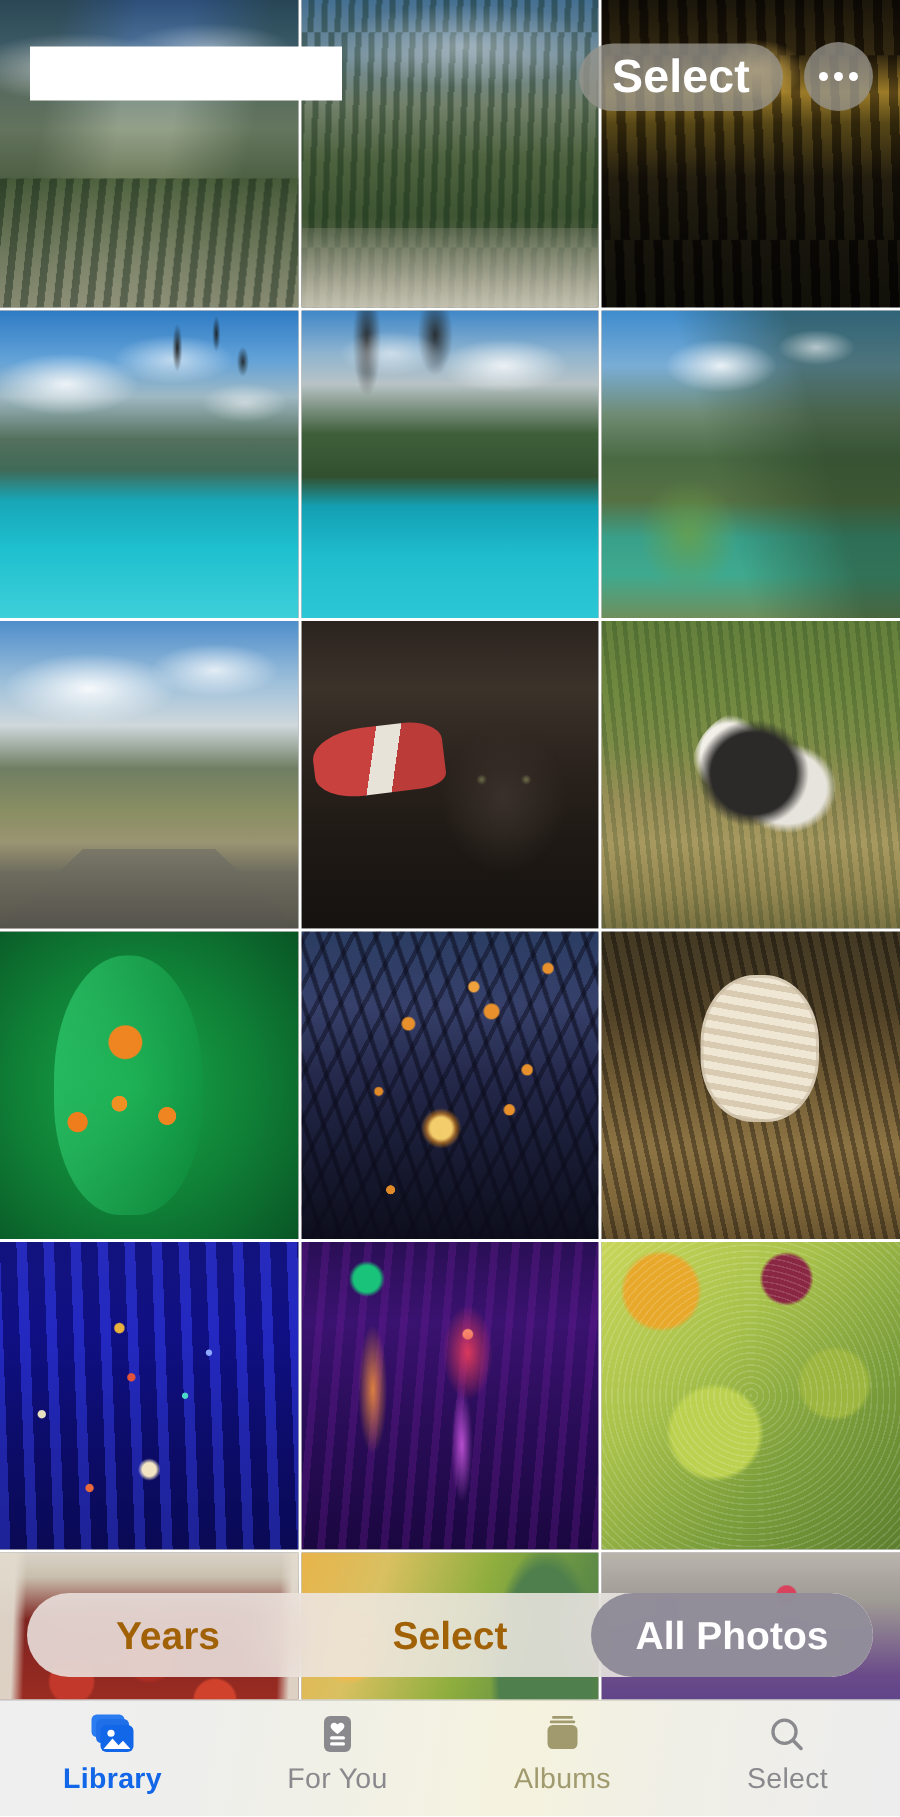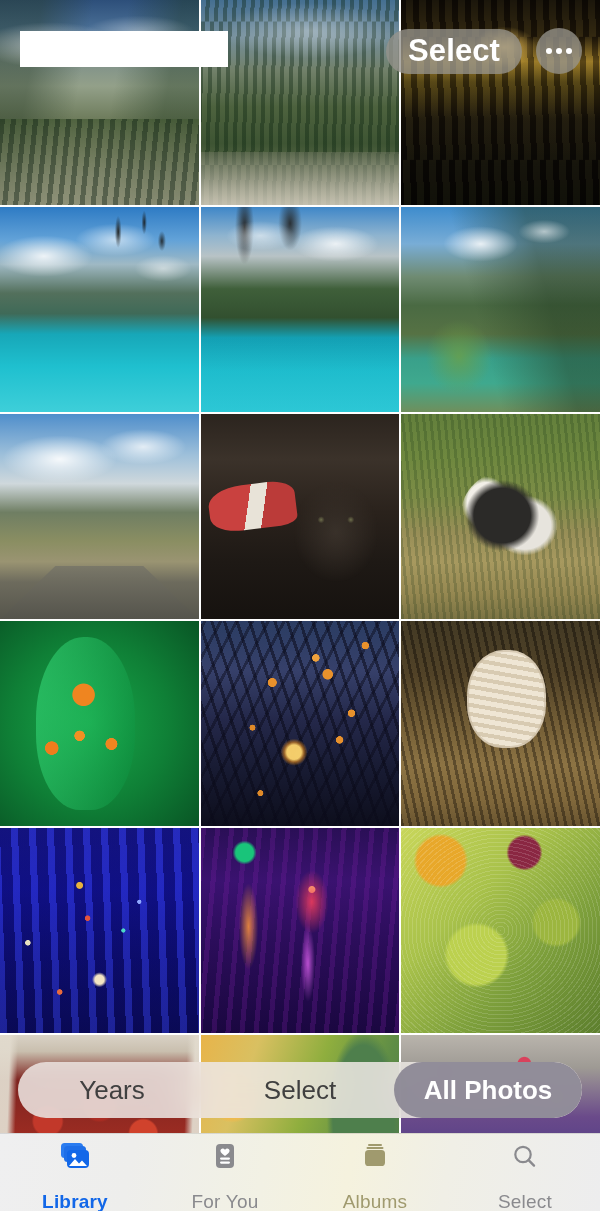--- a/index.html
+++ b/index.html
@@ -439,23 +439,23 @@
     align-items: center;
     overflow: hidden;
   }
   .segmented .seg {
     flex: 1 1 0;
     height: 56px;
     display: flex;
     align-items: center;
     justify-content: center;
     font-size: 26px;
-    color: #404040;
+    color: #a16207;
     cursor: pointer;
-    font-weight: 400;
+    font-weight: 700;
     white-space: nowrap;
     border-radius: 28px;
     background: transparent;
     border: none;
     font-family: "Liberation Sans", sans-serif;
   }
   .segmented .seg.is-selected {
     background: rgba(138,134,146,.92);
     color: #ffffff;
     font-weight: 700;
@@ -489,21 +489,20 @@
   .tab .tab-ico {
     height: 34px;
     display: flex;
     align-items: center;
     justify-content: center;
   }
   .tab .tab-label {
     font-size: 19px;
     letter-spacing: .2px;
     line-height: 1;
-    margin-top: 15px;
   }
   .tab.is-active .tab-label { color: #1267e8; font-weight: 600; }
   .tab .tab-label { color: #8a8a8e; }
   .tab.albums .tab-label { color: #a09a6e; }
 </style>
 </head>
 <body>
 
 <div id="app">
 

